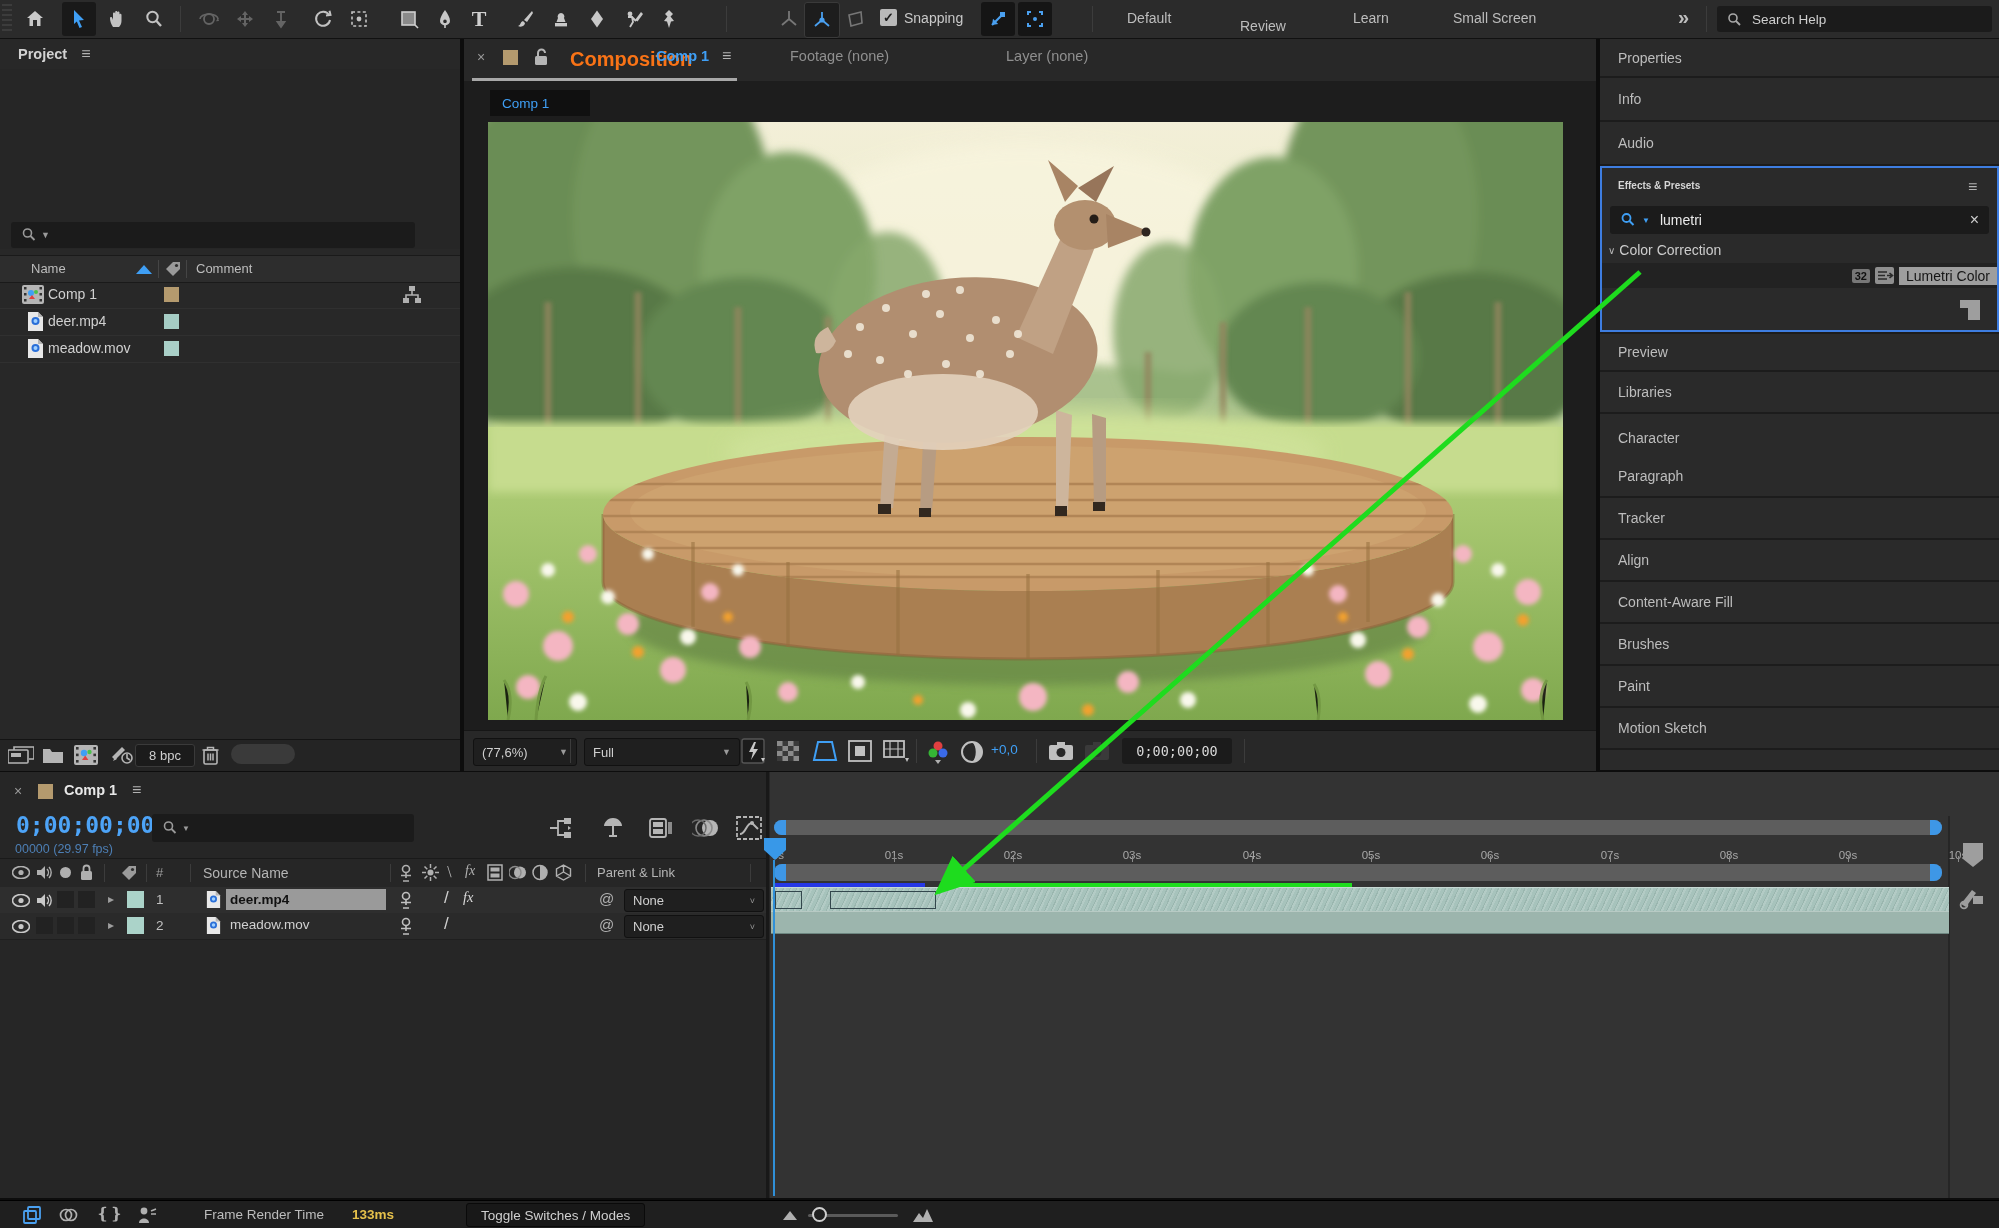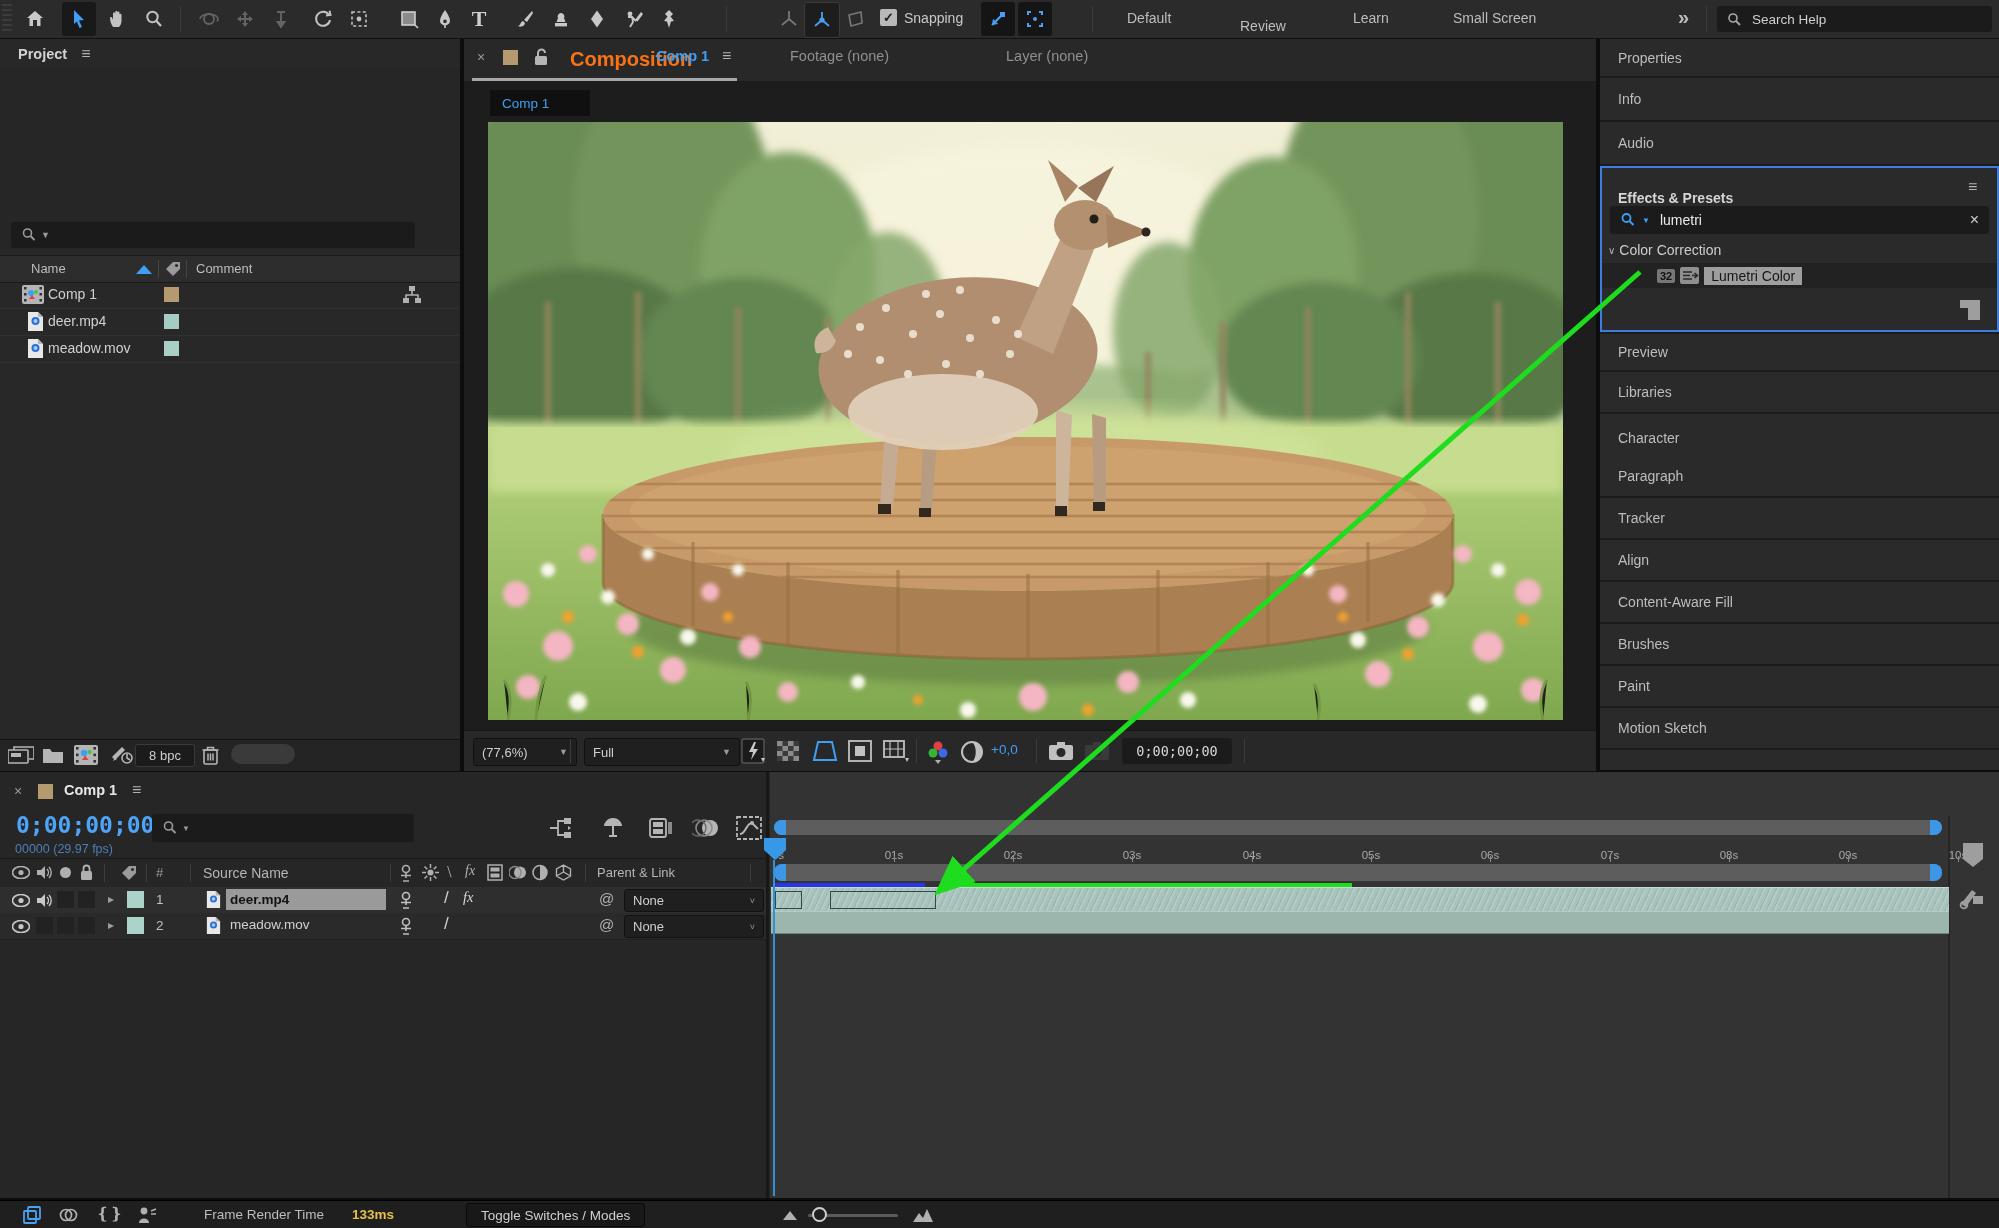--- a/index.html
+++ b/index.html
@@ -608,38 +608,38 @@
       <span>Properties</span>
     </div>
   <div class="sb-item" style="top:39px;height:42px;">
       <span>Info</span>
     </div>
   <div class="sb-item" style="top:83px;height:42px;">
       <span>Audio</span>
     </div>
 
   <div class="abs" style="left:0;top:127px;width:399px;height:166px;background:#2a2a2a;border:2px solid #3e7de0;box-sizing:border-box;">
-    <span class="abs txt" style="left:16px;top:22px;font-size:14px;color:#d6d6d6;font-weight:bold;">Effects &amp; Presets</span>
+    <span class="abs txt" style="left:16px;top:12px;font-size:10px;color:#d6d6d6;font-weight:bold;">Effects &amp; Presets</span>
     <span class="abs txt" style="left:366px;top:10px;font-size:16px;color:#b2b2b2;">≡</span>
     <div class="abs chip" style="left:8px;top:38px;width:379px;height:28px;display:flex;align-items:center;padding:0 10px;box-sizing:border-box;gap:6px;">
       <span>
           <svg width="16" height="16" viewBox="0 0 16 16">
             <circle cx="6.5" cy="6" r="4" fill="none" stroke="#3f9ff5" stroke-width="1.8"></circle>
             <path d="M9.5 9 L13.5 13" stroke="#3f9ff5" stroke-width="2"></path>
           </svg>
         </span>
       <span style="color:#3f9ff5;font-size:8px;">▼</span>
       <span class="txt" style="font-size:14px;color:#eaeaea;margin-left:4px;">lumetri</span>
       <span class="txt" style="margin-left:auto;color:#cfcfcf;font-size:16px;">×</span>
     </div>
     <div class="abs" style="left:0;top:70px;width:395px;height:24px;display:flex;align-items:center;gap:4px;padding-left:6px;box-sizing:border-box;">
       <span style="font-size:10px;color:#b5b5b5;">∨</span>
       <span class="txt" style="font-size:14px;color:#cdcdcd;">Color Correction</span>
     </div>
-    <div class="abs" style="left:0;top:95px;width:395px;height:25px;background:#222;display:flex;align-items:center;padding-left:55px;box-sizing:border-box;gap:5px;">
+    <div class="abs" style="left:0;top:95px;width:395px;height:25px;background:#222;display:flex;align-items:center;padding-left:55px;box-sizing:border-box;gap:5px;justify-content:flex-end;">
       <span class="abs" style="position:static;background:#777;color:#111;font-size:11px;font-weight:bold;border-radius:2px;padding:1px 3px;">32</span>
       <span>
           <svg width="19" height="17" viewBox="0 0 19 17">
             <rect x="0" y="0" width="19" height="17" rx="2" fill="#8f8f8f"></rect>
             <path d="M3 5 H12 M3 8.5 H10 M3 12 H12" stroke="#2a2a2a" stroke-width="1.6"></path>
             <path d="M12 8.5 l5 0 M14.5 6 l3 2.5 -3 2.5" stroke="#2a2a2a" stroke-width="1.6" fill="none"></path>
           </svg>
         </span>
       <span style="background:#9e9e9e;color:#161616;font-size:14px;padding:1px 7px;">Lumetri Color</span>
     </div>

